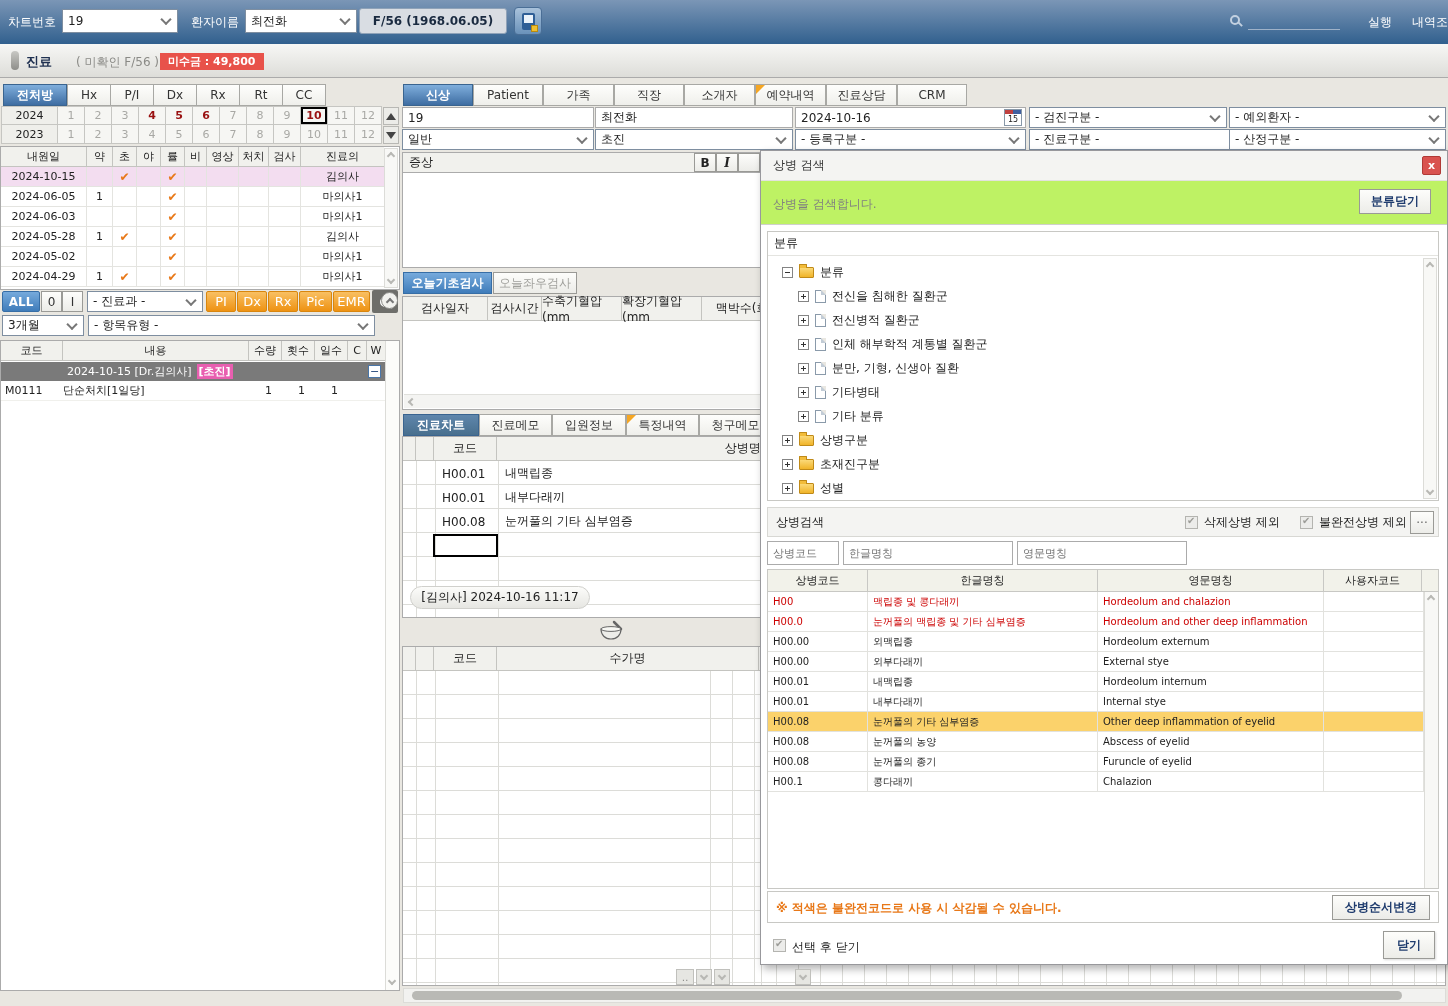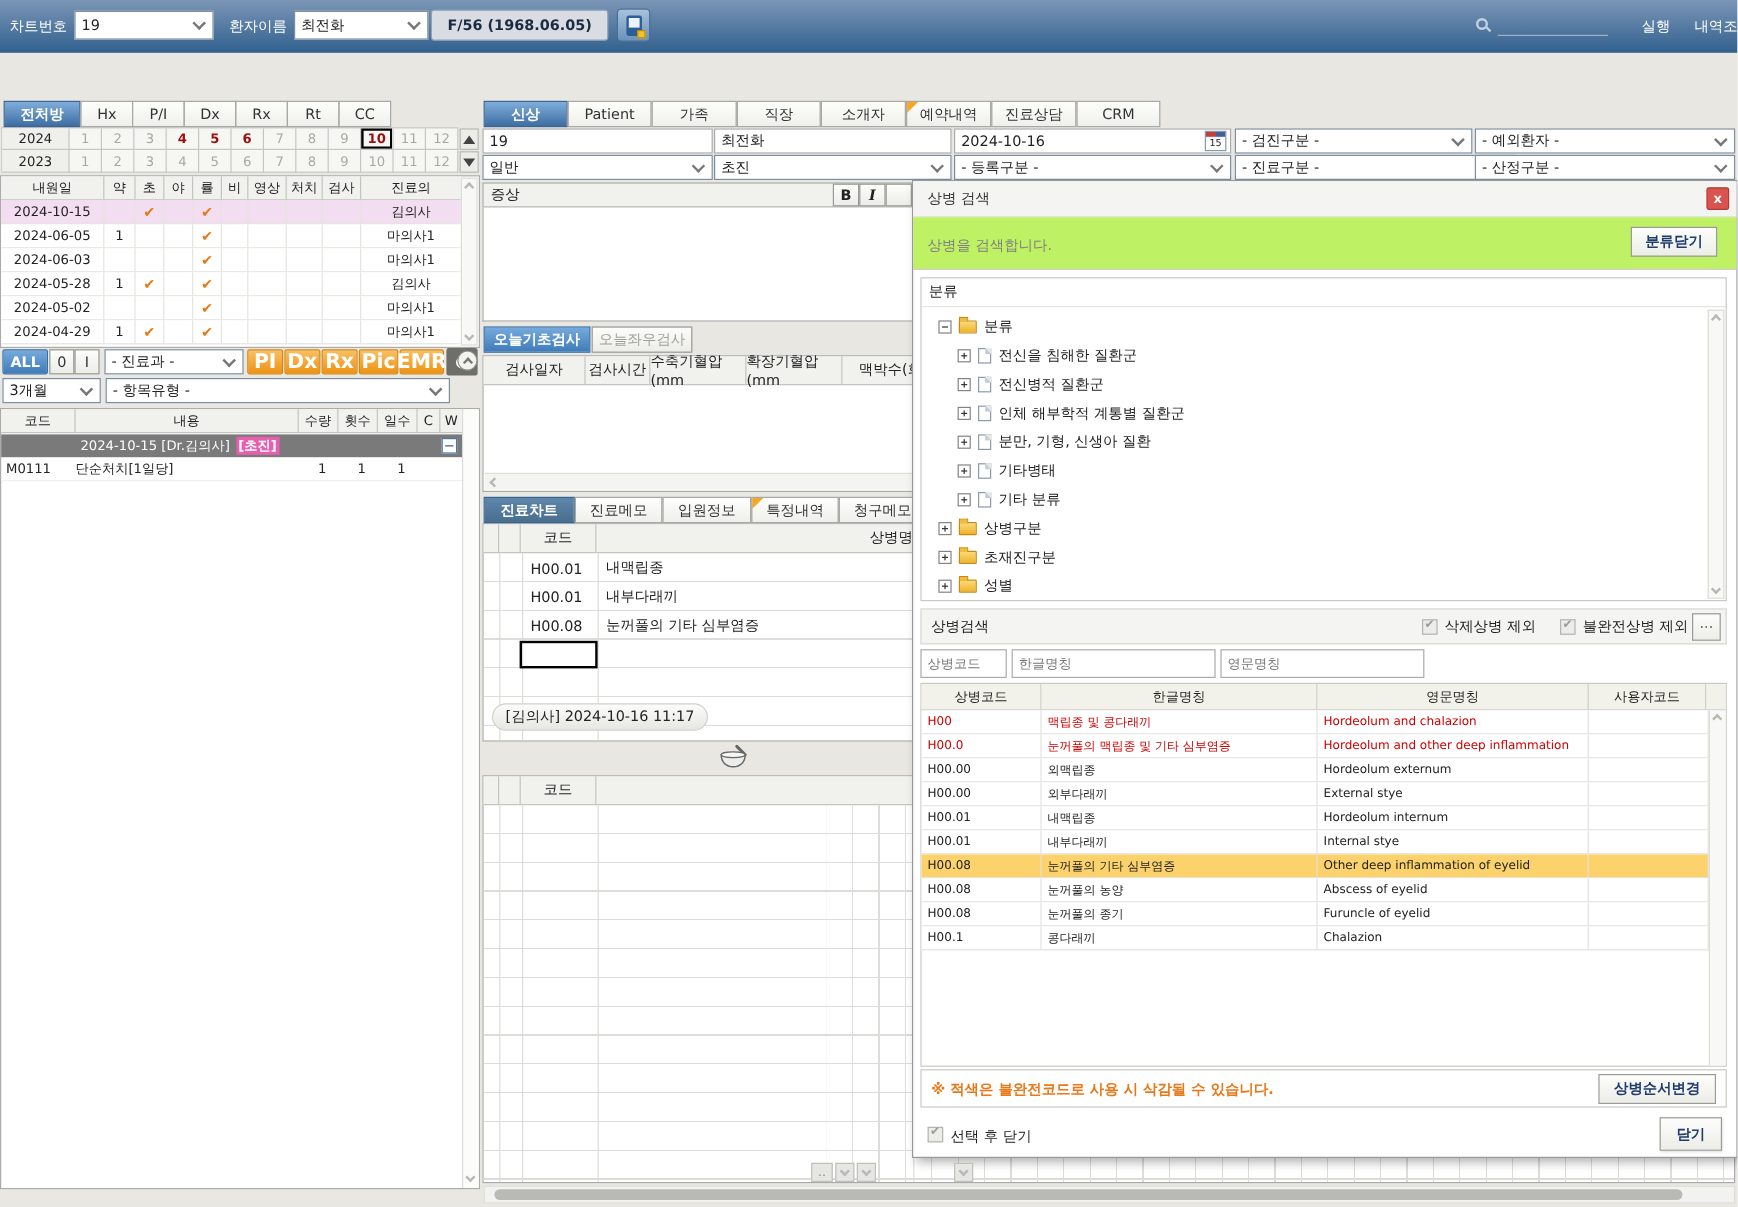--- a/index.html
+++ b/index.html
@@ -34,21 +34,21 @@
 .vhead,.vrow{position:absolute;left:1px;width:383px;display:flex}
 .vhead{height:20px;background:#F1F1ED;border-bottom:1px solid #C4C4C0}
 .vh{border-right:1px solid #C4C4C0;display:flex;align-items:center;justify-content:center;font-size:11px}
 .vrow{height:20px;background:#fff;border-bottom:1px solid #E4E4E0}
 .vrow.pink{background:#F3DDF0}
 .vc{border-right:1px solid #E4E4E0;display:flex;align-items:center;justify-content:center;font-size:11px;position:relative}
 .w86{width:86px}.w26{width:26px}.w24{width:24px}.w22{width:22px}.w32{width:32px}.w30{width:30px}.wfl{flex:1}
 .ck{color:#E87818;font-weight:bold;font-size:12px}
 
 .wbtn{background:linear-gradient(#FDFDFB,#ECECE8);border:1px solid #9A9A96;color:#1F3C6E;font-weight:bold;display:flex;align-items:center;justify-content:center;font-size:12px;position:absolute}
-.obtn{background:linear-gradient(#F9C063,#EE9212);border:1px solid #D8860E;color:#fff;font-weight:bold;border-radius:2px;display:flex;align-items:center;justify-content:center;font-size:17px;position:absolute}
+.obtn{background:linear-gradient(#F9C063,#EE9212);border:1px solid #D8860E;color:#fff;font-weight:normal;border-radius:2px;display:flex;align-items:center;justify-content:center;font-size:13px;position:absolute}
 .bbtn{background:linear-gradient(#76AADC,#3F7CBA);border:1px solid #376EA6;color:#fff;font-weight:bold;border-radius:2px;display:flex;align-items:center;justify-content:center;font-size:12px;position:absolute}
 
 .vsb{position:absolute;background:#F8F8F6;border:1px solid #DCDCD8}
 .chev{display:inline-block;width:6px;height:6px;border-right:2px solid #B8B8B4;border-bottom:2px solid #B8B8B4}
 .chev.up{transform:rotate(-135deg)}.chev.down{transform:rotate(45deg)}.chev.left{transform:rotate(135deg)}
 
 .rowlines24{background-image:repeating-linear-gradient(to bottom,transparent 0 23px,#DCDCD8 23px 24px)}
 .vline{position:absolute;width:1px;background:#DCDCD8}
 
 .mag{position:relative;display:inline-block;width:10px;height:10px;border:2px solid #fff;border-radius:50%}
@@ -94,20 +94,26 @@
         <span style="position:absolute;left:2px;top:2px;width:9px;height:8px;background:#EAF2FA;display:block"></span>
         <span style="position:absolute;right:-3px;bottom:-2px;width:7px;height:7px;background:#F0C030;border:1px solid #B88A10;display:block"></span>
       </span>
     </div>
     <span class="r" style="left:1230px;top:14px"><span class="mag lt"></span></span>
     <input class="r" style="left: 1248px; top: 10px; width: 92px; height: 20px; background: transparent; border-top: none; border-right: none; border-left: none; border-image: initial; border-bottom: 1px solid rgb(159, 178, 200); color: rgb(255, 255, 255); outline: none;">
     <span class="r" style="left:1368px;top:14px;font-size:12px">실행</span>
     <span class="r" style="left:1412px;top:14px;font-size:12px;white-space:nowrap">내역조회</span>
   </div>
 
+  <div id="statusbar" class="r">
+    <span class="r" style="left:11px;top:7px;width:8px;height:19px;background:linear-gradient(#C8C8C4,#8E8E8A);border-radius:4px"></span>
+    <span class="r b" style="left:26px;top:9px;color:#1F3050;font-size:13px">진료</span>
+    <span class="r" style="left:76px;top:10px;color:#8A8A86;font-size:12px">( 미확인 F/56 )</span>
+    <span class="r badge-red" style="left:160px;top:9px">미수금 : 49,800</span>
+  </div>
 
   <div class="tab on" style="left:3px;top:84px;width:64px">전처방</div>
   <div class="tab" style="left:67px;top:84px;width:44px">Hx</div>
   <div class="tab" style="left:110px;top:84px;width:44px">P/I</div>
   <div class="tab" style="left:153px;top:84px;width:44px">Dx</div>
   <div class="tab" style="left:196px;top:84px;width:44px">Rx</div>
   <div class="tab" style="left:239px;top:84px;width:44px">Rt</div>
   <div class="tab" style="left:282px;top:84px;width:44px">CC</div>
 
   <div class="mrow" style="left:1px;top:106px;border-top:1px solid #C6C6C2">
@@ -389,20 +395,21 @@
       <line x1="16" y1="2" x2="23" y2="9" stroke="#666" stroke-width="2.5" stroke-linecap="round"></line>
       <path d="M3 9 h20 c0 6 -4 10 -10 10 c-6 0 -10 -4 -10 -10 z" fill="#EDEDE9" stroke="#666" stroke-width="1.2"></path>
       <ellipse cx="13" cy="9" rx="10" ry="2.4" fill="#F7F7F3" stroke="#666" stroke-width="1"></ellipse>
     </svg>
   </span>
   <div class="r" style="left:402px;top:646px;width:1044px;height:340px;background:#fff;border:1px solid #ABABAB">
     <div style="display:flex;height:24px;background:#F1F1ED;border-bottom:1px solid #C4C4C0">
       <span class="vh" style="width:13px"></span>
       <span class="vh" style="width:18px"></span>
       <span class="vh" style="width:63px;font-size:12px">코드</span>
+      <span class="vh" style="width:262px;font-size:12px">수가명</span>
       <span class="vh" style="flex:1;border-right:none"></span>
     </div>
     <div class="rowlines24" style="position:absolute;left:0;top:24px;right:0;bottom:0">
       <span class="vline" style="left:13px;top:0;bottom:0"></span>
       <span class="vline" style="left:32px;top:0;bottom:0"></span>
       <span class="vline" style="left:95px;top:0;bottom:0"></span>
       <span class="vline" style="left:358px;top:0;bottom:0"></span>
       <span style="position:absolute;left:286px;top:0;bottom:0;width:760px;background-image:repeating-linear-gradient(to right,transparent 0 21px,#DCDCD8 21px 22px)"></span>
     </div>
   </div>

